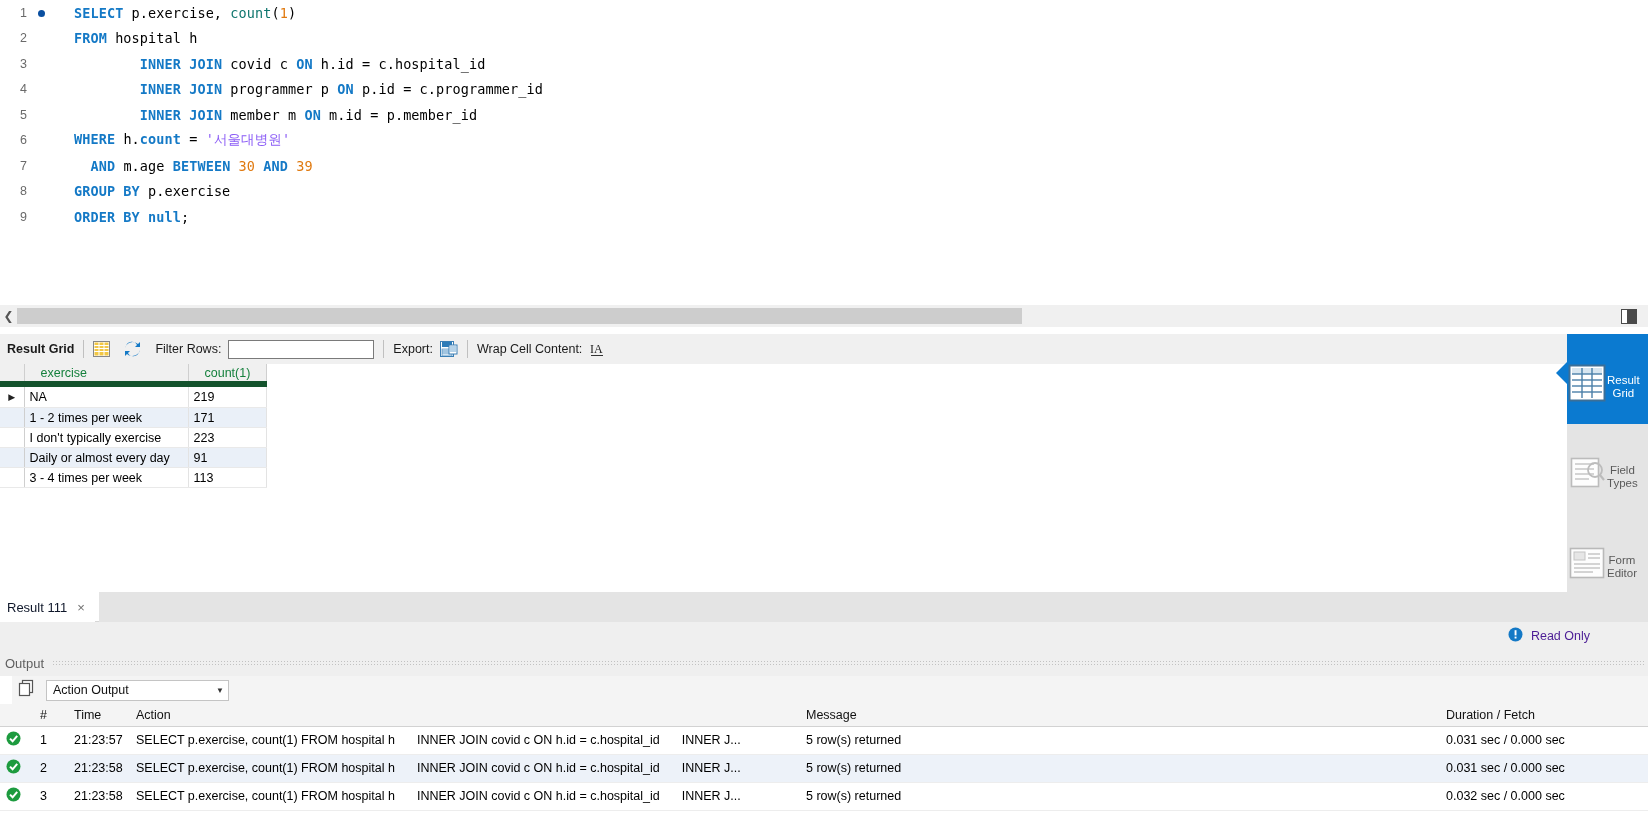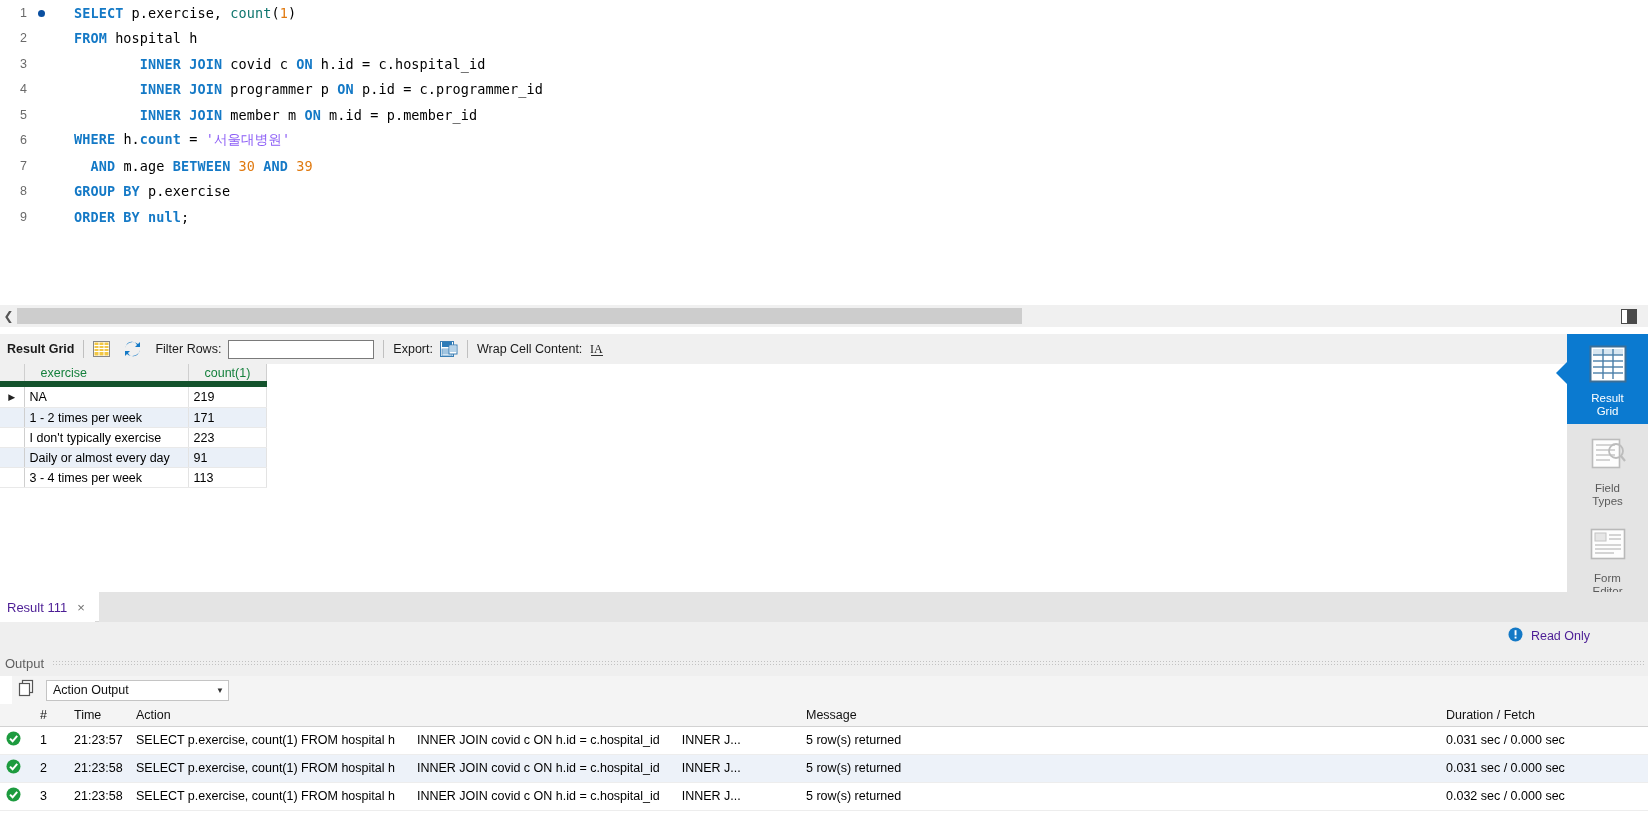--- a/index.html
+++ b/index.html
@@ -105,21 +105,21 @@
   
   .side-top {
     position: absolute; left: 1567px; top: 305px; width: 81px; height: 22px;
     background: #f0f0f0; display: flex; align-items: center; justify-content: flex-end;
   }
   .sidebar {
     position: absolute; left: 1567px; top: 334px; width: 81px; height: 258px;
     background: #e4e4e4;
   }
   .side-item {
-    width: 81px; height: 90px; display: flex; flex-direction: column;
+    width: 81px; height: 90px; display: flex; 
     align-items: center; justify-content: flex-start; padding-top: 10px;
     position: relative;
   }
   .side-item.active { background: #0b7ad0; }
   .side-item.active .side-label { color: #ffffff; }
   .side-label {
     font-size: 11.5px; color: #5a5a5a; text-align: center; line-height: 13px;
     margin-top: 5px;
   }
   .side-item.active::before {
@@ -140,21 +140,21 @@
   
   .tabbar {
     position: absolute; left: 0; top: 592px; width: 1648px; height: 30px;
     background: #ffffff; border-bottom: 1px solid #d6d6d6;
   }
   .tab-active {
     position: absolute; left: 0; top: 0; height: 30px;
     display: flex; align-items: center; padding: 0 10px 0 7px;
     background: #ffffff;
   }
-  .tab-label { font-size: 13px; color: #4c1d95; }
+  .tab-label { font-size: 13px; color: #0f172a; }
   .tab-close { margin-left: 10px; font-size: 13px; color: #6f6f6f; }
   .tabbar-fill {
     position: absolute; left: 99px; top: 0; right: 0; height: 30px;
     background: #e4e4e4;
   }
 
   
   .readonly-bar {
     position: absolute; left: 0; top: 622px; width: 1648px; height: 28px;
     background: #efefef; display: flex; align-items: center;

